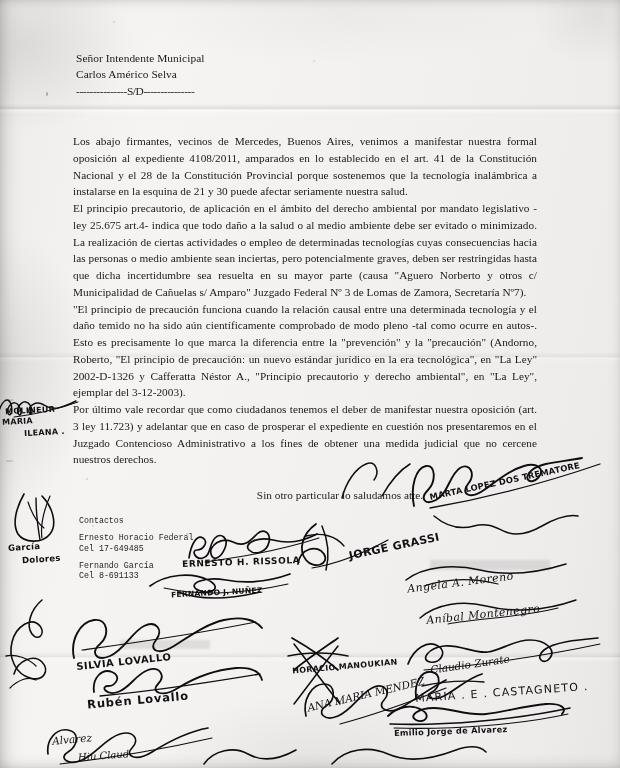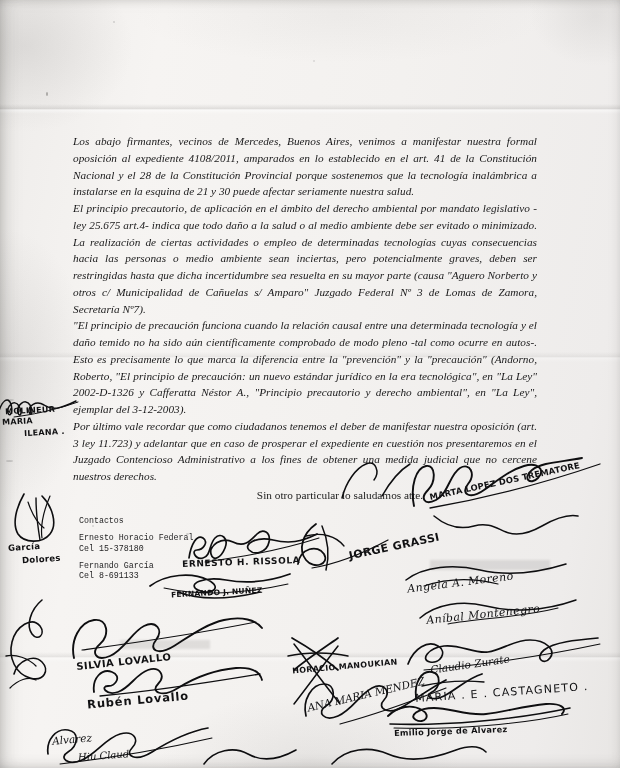--- a/index.html
+++ b/index.html
@@ -93,21 +93,20 @@
     width: 464px;
     font-size: 11.25px;
     line-height: 16.75px;
     text-align: justify;
     color: #19191a;
     letter-spacing: .02px;
   }
   .body-block p {
     margin: 0 0 0 0;
     text-indent: 0;
-    font-style: italic;
   }
   .closing {
     top: 489px;
     left: 0;
     width: 620px;
     padding-left: 60px;
     box-sizing: border-box;
     text-align: center;
     font-size: 11.3px;
   }
@@ -166,35 +165,40 @@
   <div class="speck" style="left:46px;top:92px;width:2px;height:4px;"></div>
   <div class="speck" style="left:113px;top:21px;width:2px;height:2px;opacity:.5"></div>
   <div class="speck" style="left:313px;top:60px;width:2px;height:2px;opacity:.4"></div>
   <div class="speck" style="left:92px;top:525px;width:2px;height:2px;opacity:.45"></div>
   <div class="speck" style="left:6px;top:460px;width:7px;height:2px;opacity:.5"></div>
   <div class="speck" style="left:8px;top:399px;width:6px;height:2px;opacity:.45"></div>
   <div class="speck" style="left:86px;top:478px;width:2px;height:2px;opacity:.5"></div>
   <div class="speck" style="left:186px;top:533px;width:3px;height:2px;opacity:.55"></div>
 
 
+  <div class="typed addressee">
+    <div>Señor Intendente Municipal</div>
+    <div>Carlos Américo Selva</div>
+    <div class="dashes">---------------S/D---------------</div>
+  </div>
 
   <div class="body-block">
     <p>Los abajo firmantes, vecinos de Mercedes, Buenos Aires, venimos a manifestar nuestra formal oposición al expediente 4108/2011, amparados en lo establecido en el art. 41 de la Constitución Nacional y el 28 de la Constitución Provincial porque sostenemos que la tecnología inalámbrica a instalarse en la esquina de 21 y 30 puede afectar seriamente nuestra salud.</p>
     <p>El principio precautorio, de aplicación en el ámbito del derecho ambiental por mandato legislativo -ley 25.675 art.4- indica que todo daño a la salud o al medio ambiente debe ser evitado o minimizado. La realización de ciertas actividades o empleo de determinadas tecnologías cuyas consecuencias hacia las personas o medio ambiente sean inciertas, pero potencialmente graves, deben ser restringidas hasta que dicha incertidumbre sea resuelta en su mayor parte (causa "Aguero Norberto y otros c/ Municipalidad de Cañuelas s/ Amparo" Juzgado Federal Nº 3 de Lomas de Zamora, Secretaría Nº7).</p>
     <p>"El principio de precaución funciona cuando la relación causal entre una determinada tecnología y el daño temido no ha sido aún científicamente comprobado de modo pleno -tal como ocurre en autos-. Esto es precisamente lo que marca la diferencia entre la "prevención" y la "precaución" (Andorno, Roberto, "El principio de precaución: un nuevo estándar jurídico en la era tecnológica", en "La Ley" 2002-D-1326 y Cafferatta Néstor A., "Principio precautorio y derecho ambiental", en "La Ley", ejemplar del 3-12-2003).</p>
     <p>Por último vale recordar que como ciudadanos tenemos el deber de manifestar nuestra oposición (art. 3 ley 11.723) y adelantar que en caso de prosperar el expediente en cuestión nos presentaremos en el Juzgado Contencioso Administrativo a los fines de obtener una medida judicial que no cercene nuestros derechos.</p>
   </div>
 
   <div class="typed closing">Sin otro particular lo saludamos atte.</div>
 
   <div class="typed contacts">
     <div>Contactos</div>
     <span class="gap"></span>
     <div>Ernesto Horacio Federal</div>
-    <div>Cel 15-378180</div>
+    <div>Cel 17-649485</div>
     <span class="gap"></span>
     <div>Fernando García</div>
     <div>Cel 8-691133</div>
   </div>
 
   <div class="sig" style="left:-4px;top:392px;">
     <svg width="95" height="34" viewBox="0 0 95 34">
       <path d="M2 22 C6 8, 12 4, 15 12 C17 20, 14 26, 12 21 C10 15, 18 6, 23 14 C27 21, 24 26, 22 21 C20 14, 29 5, 34 13 C38 20, 35 25, 33 20 C32 14, 40 8, 48 13 C57 19, 66 16, 80 9" stroke-width="1.5"></path>
       <path d="M18 25 C34 23, 56 19, 82 10" stroke-width="1"></path>
     </svg>

